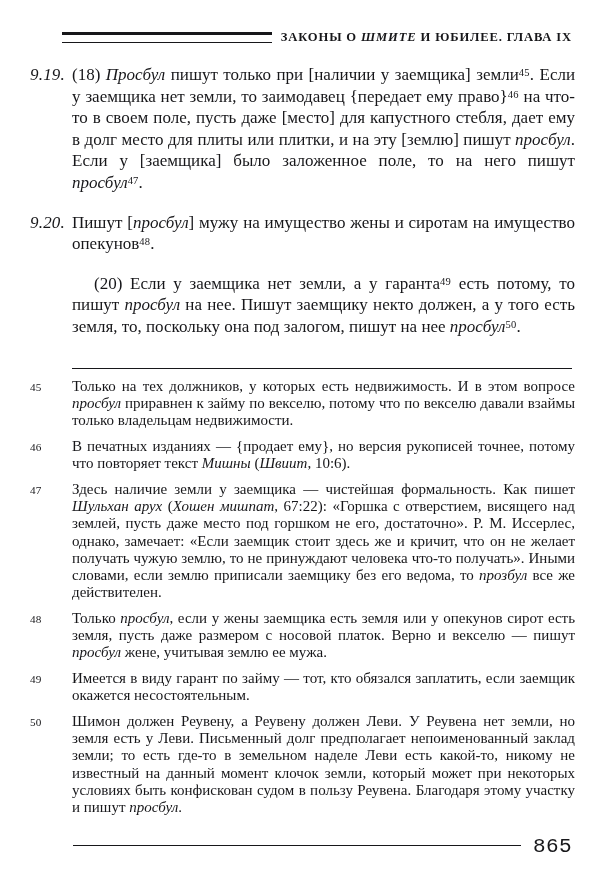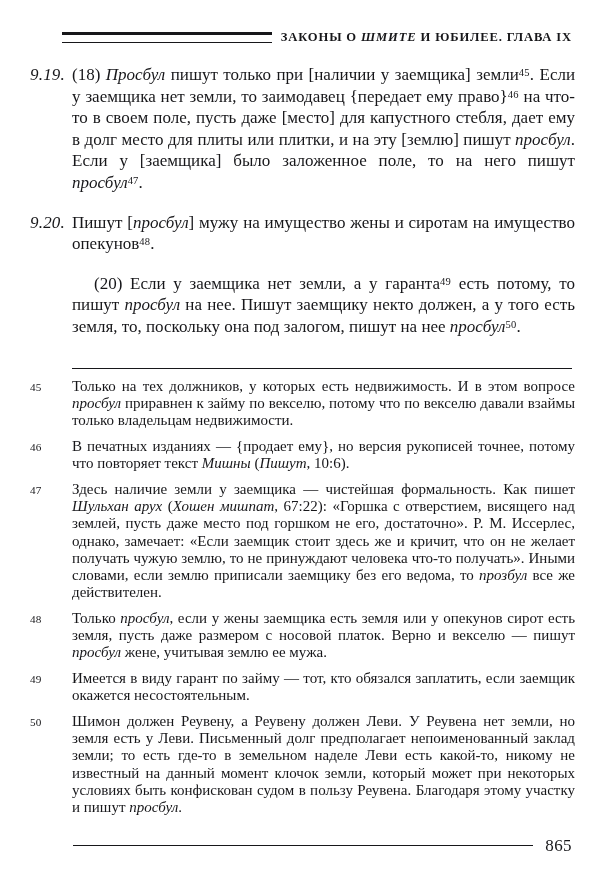--- a/index.html
+++ b/index.html
@@ -144,22 +144,23 @@
   }
   .footer-rule {
     flex: 1 1 auto;
     height: 0;
     border-top: 1.8px solid #17171a;
     margin-left: 43px;
     margin-bottom: 2px;
   }
   .page-number {
     flex: 0 0 auto;
-    font-size: 17px;
+    font-size: 21px;
     letter-spacing: 0.4px;
+    font-family: Liberation Mono, monospace;
   }
 </style>
 </head>
 <body>
 
 <div class="page">
 
   <div class="header">
     <div class="header-rule"></div>
     <div class="header-title">
@@ -184,21 +185,21 @@
 
   <div class="fn-rule"></div>
 
   <div class="footnotes" id="footnote-list">
       <div class="fn">
         <div class="fn-num">45</div>
         <div class="fn-text"><span>Только на тех должников, у которых есть недвижимость. И в этом вопросе </span><span class="it">просбул</span><span> приравнен к займу по векселю, потому что по векселю давали взаймы только владельцам недвижимости.</span></div>
       </div>
       <div class="fn">
         <div class="fn-num">46</div>
-        <div class="fn-text"><span>В печатных изданиях — {продает ему}, но версия рукописей точнее, потому что повторяет текст </span><span class="it">Мишны</span><span> (</span><span class="it">Пишут</span><span>, 10:6).</span></div>
+        <div class="fn-text"><span>В печатных изданиях — {продает ему}, но версия рукописей точнее, потому что повторяет текст </span><span class="it">Мишны</span><span> (</span><span class="it">Швиит</span><span>, 10:6).</span></div>
       </div>
       <div class="fn">
         <div class="fn-num">47</div>
         <div class="fn-text"><span>Здесь наличие земли у заемщика — чистейшая формальность. Как пишет </span><span class="it">Шульхан арух</span><span> (</span><span class="it">Хошен мишпат</span><span>, 67:22): «Горшка с отверстием, висящего над землей, пусть даже место под горшком не его, достаточно». Р. М. Иссерлес, однако, замечает: «Если заемщик стоит здесь же и кричит, что он не желает получать чужую землю, то не принуждают человека что-то получать». Иными словами, если землю приписали заемщику без его ведома, то </span><span class="it">прозбул</span><span> все же действителен.</span></div>
       </div>
       <div class="fn">
         <div class="fn-num">48</div>
         <div class="fn-text"><span>Только </span><span class="it">просбул</span><span>, если у жены заемщика есть земля или у опекунов сирот есть земля, пусть даже размером с носовой платок. Верно и векселю — пишут </span><span class="it">просбул</span><span> жене, учитывая землю ее мужа.</span></div>
       </div>
       <div class="fn">

